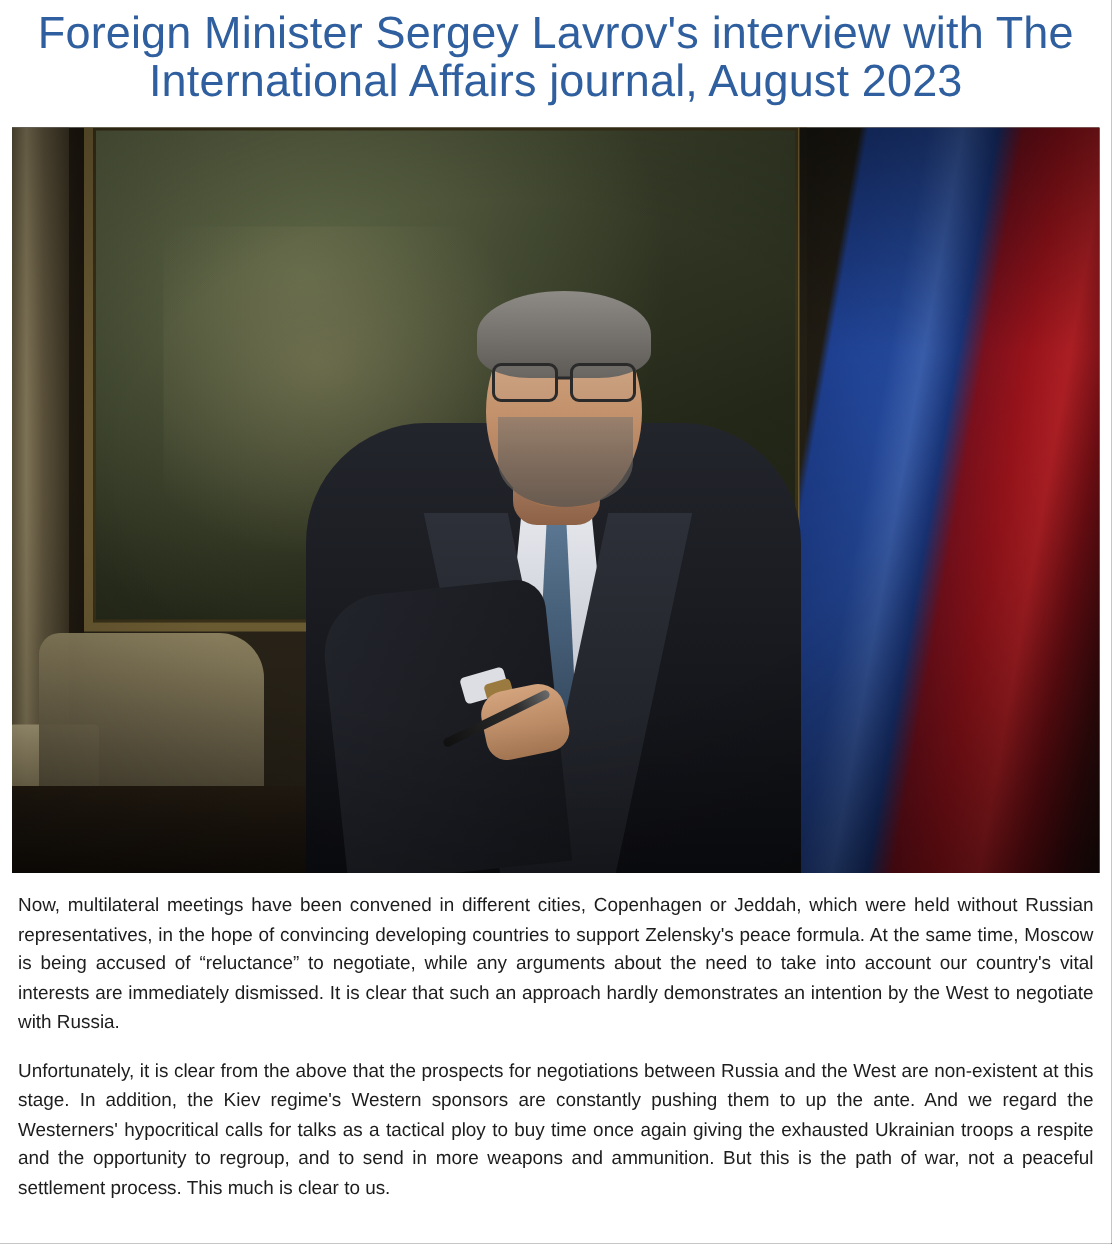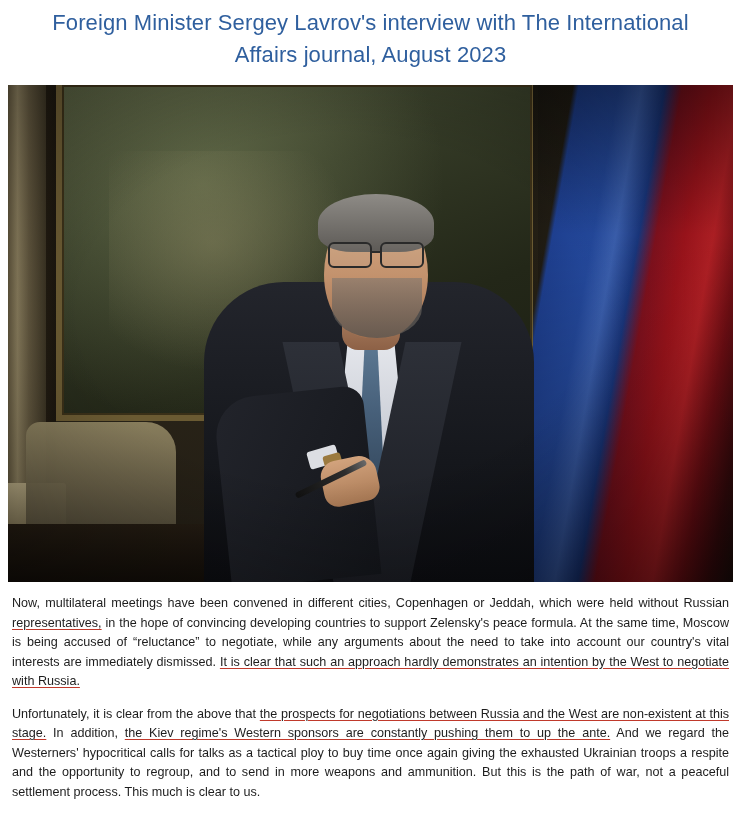--- a/index.html
+++ b/index.html
@@ -15,21 +15,21 @@
     overflow: hidden;
   }
   .page {
     width: 741px;
     height: 829px;
     position: relative;
     box-sizing: border-box;
   }
   .title {
     color: #2f5f9e;
-    font-size: 22px;
+    font-size: 30px;
     line-height: 32px;
     text-align: center;
     font-weight: 400;
     padding: 7px 20px 6px 20px;
     margin: 0;
     letter-spacing: 0.1px;
   }
   .photo-wrap {
     margin: 8px 8px 0 8px;
     width: 725px;
@@ -241,21 +241,20 @@
     padding: 12px 12px 0 12px;
     font-size: 12.6px;
     line-height: 19.5px;
     color: #1d1d1d;
     text-align: justify;
   }
   .body-text p {
     margin: 0 0 13px 0;
   }
   .u {
-    text-decoration: underline;
     text-decoration-color: #c0392b;
     text-decoration-thickness: 1px;
     text-underline-offset: 2px;
   }
 </style>
 </head>
 <body>
 
 <div class="page">
 

